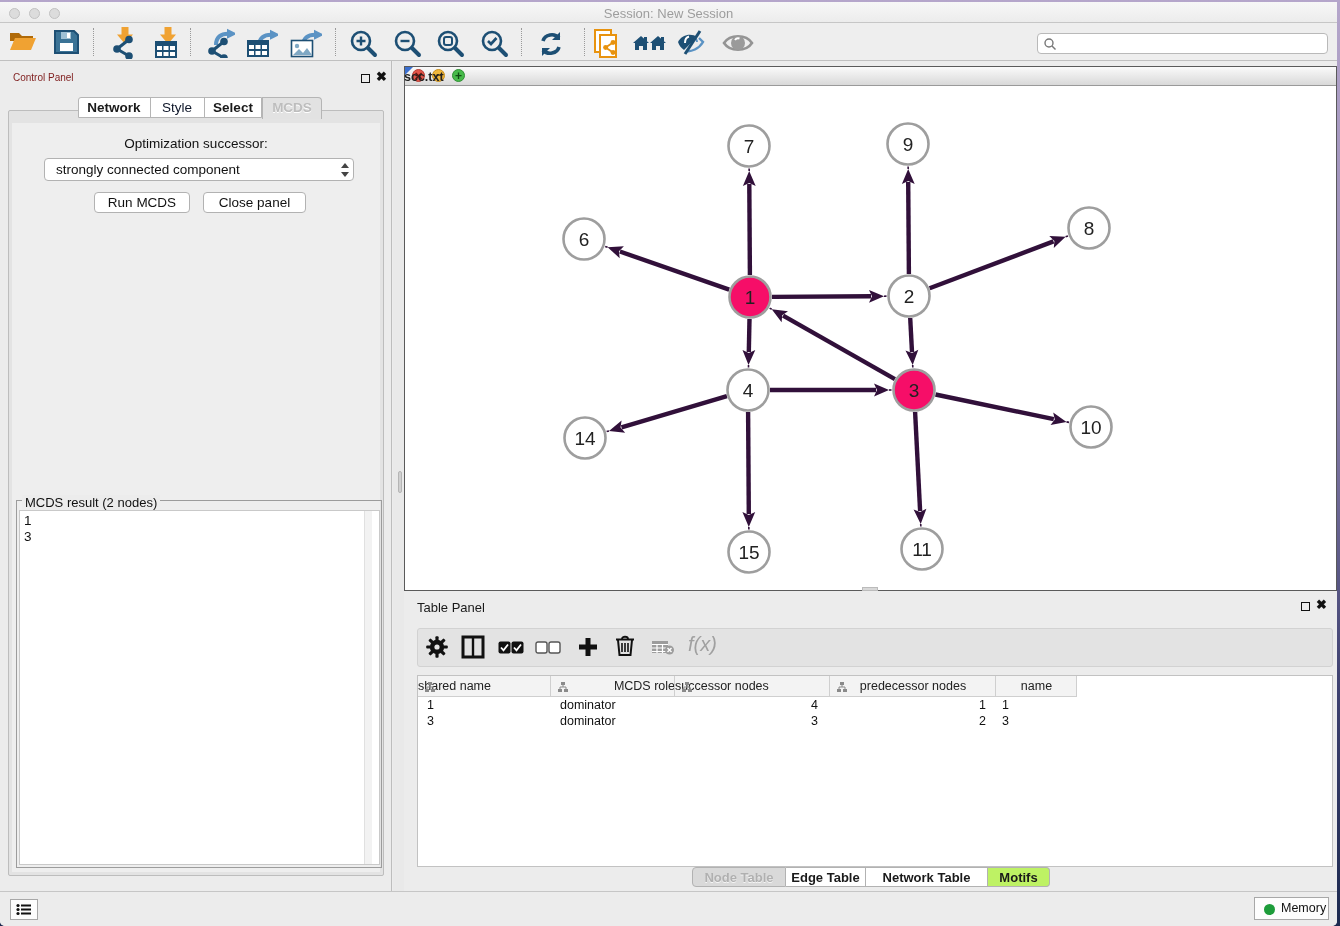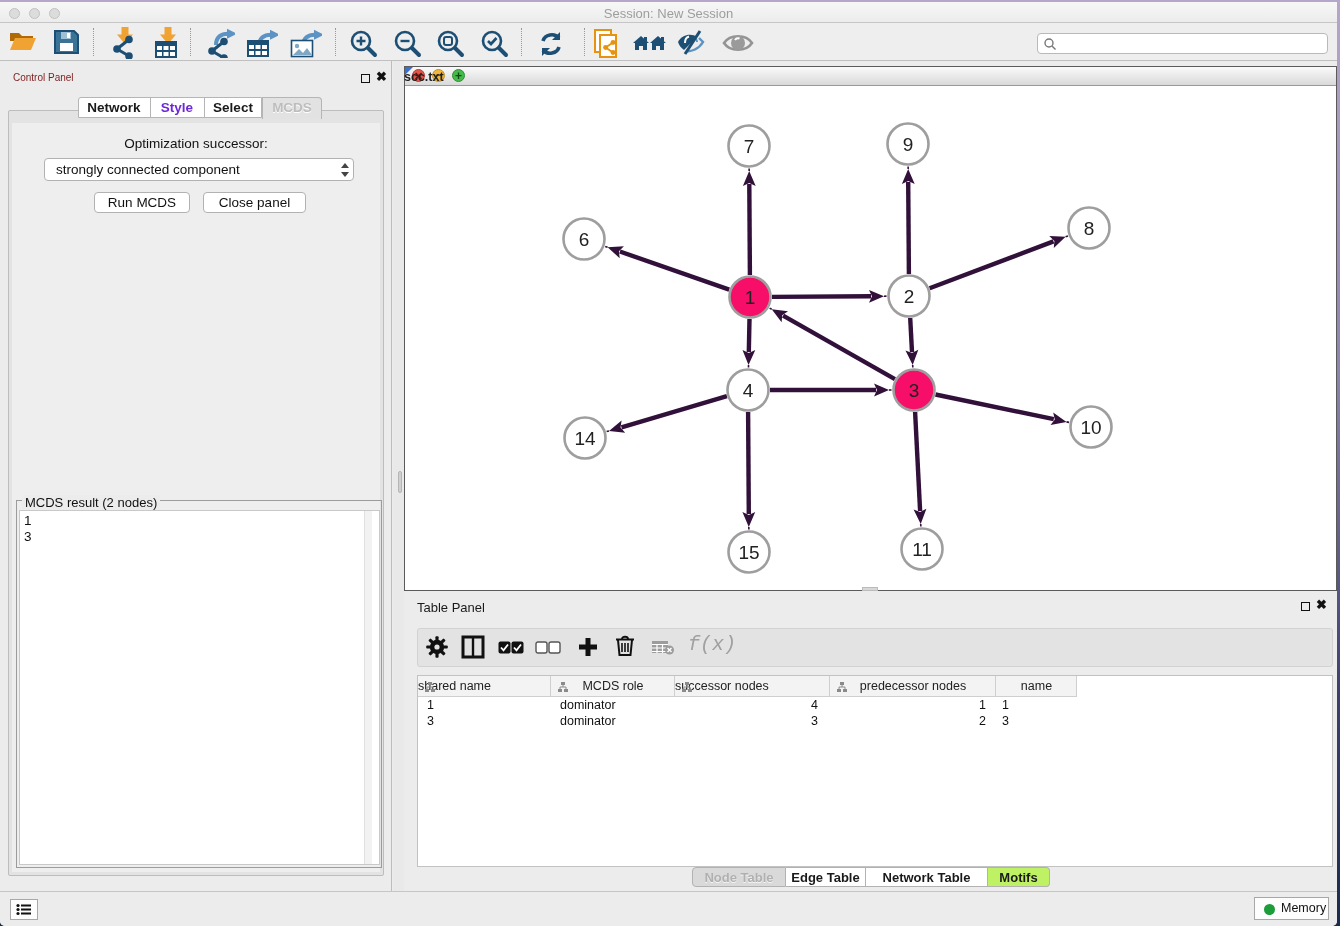--- a/index.html
+++ b/index.html
@@ -160,21 +160,21 @@
 <div class="abs" style="left:0;top:61px;width:392px;height:830px;background:#ececec;border-right:1px solid #bdbdbd"></div>
 <div class="abs" style="left:13px;top:72px;font-size:10px;color:#7f1d1d">Control Panel</div>
 <div class="abs" style="left:361px;top:74px;width:9px;height:9px;border:1.5px solid #111"></div>
 <div class="abs" style="left:376px;top:69px;font-size:13px;font-weight:bold;color:#111">✖</div>
 <div class="abs" style="left:8px;top:110px;width:376px;height:766px;background:#e3e3e3;border:1px solid #bdbdbd;border-radius:2px"></div>
 <div class="abs" style="left:78px;top:97px;width:184px;height:21px;background:#fff;border:1px solid #b5b5b5;border-radius:3px 0 0 0"></div>
 <div class="abs" style="left:150px;top:97px;width:0;height:21px;border-left:1px solid #b5b5b5"></div>
 <div class="abs" style="left:204px;top:97px;width:0;height:21px;border-left:1px solid #b5b5b5"></div>
 <div class="abs" style="left:262px;top:97px;width:60px;height:22px;background:#e2e2e2;border:1px solid #b5b5b5;border-bottom:none;border-radius:0 4px 0 0"></div>
 <div class="abs" style="left:78px;top:100px;width:72px;text-align:center;font-size:13.5px;font-weight:bold;color:#1a1a1a">Network</div>
-<div class="abs" style="left:150px;top:100px;width:54px;text-align:center;font-size:13.5px;font-weight:bold;color:#6d28d9">Style</div>
+<div class="abs" style="left:150px;top:100px;width:54px;text-align:center;font-size:13.5px;font-weight:normal;color:#0f172a">Style</div>
 <div class="abs" style="left:204px;top:100px;width:58px;text-align:center;font-size:13.5px;font-weight:bold;color:#1a1a1a">Select</div>
 <div class="abs" style="left:262px;top:100px;width:60px;text-align:center;font-size:13.5px;font-weight:bold;color:#bdbdbd;text-shadow:0 1px 0 #fff">MCDS</div>
 <div class="abs" style="left:12px;top:123px;width:368px;height:749px;background:#eeeeee"></div>
 <div class="abs" style="left:12px;top:136px;width:368px;text-align:center;font-size:13.5px;color:#111">Optimization successor:</div>
 <div class="abs" style="left:44px;top:158px;width:310px;height:23px;background:#fff;border:1px solid #b2b2b2;border-radius:4px"></div>
 <div class="abs" style="left:56px;top:162px;font-size:13.5px;color:#111">strongly connected component</div>
 <svg class="abs" width="10" height="14" style="left:340px;top:163px" viewBox="0 0 10 14">
     <path d="M5 0 L9 5 H1 Z" fill="#444"></path>
     <path d="M5 14 L1 9 H9 Z" fill="#444"></path>
   </svg>
@@ -310,33 +310,33 @@
       <path d="M7 4 C7 1 13 1 13 4" fill="none" stroke="#111" stroke-width="1.8"></path>
       <path d="M7 8 v9 M10 8 v9 M13 8 v9" stroke="#111" stroke-width="1.6"></path>
     </svg></div>
 <div class="abs" style="left:651px;top:639px"><svg width="24" height="16" viewBox="0 0 24 16">
       <rect x="1" y="2" width="16" height="12" fill="#9c9c9c"></rect>
       <path d="M1 5.5 h16 M1 9 h16 M1 12.5 h16 M6 5 v9 M11.5 5 v9" stroke="#fff" stroke-width="1.2"></path>
       <circle cx="18.5" cy="11" r="4.5" fill="#9c9c9c"></circle>
       <path d="M16.5 9 l4 4 M20.5 9 l-4 4" stroke="#fff" stroke-width="1.4"></path>
     </svg></div>
 <div class="abs" style="left:688px;top:633px">
-    <div style="font-family:Liberation Mono, monospace;font-style:italic;font-size:20px;color:#a0a0a0">f(x)</div>
+    <div style="font-family:Liberation Sans, sans-serif;font-style:italic;font-size:20px;color:#a0a0a0">f(x)</div>
   </div>
 
 <div class="abs" style="left:417px;top:675px;width:916px;height:192px;background:#fff;border:1px solid #c2c2c2"></div>
 <div class="abs" style="left:418px;top:676px;width:659px;height:21px;background:#f3f3f3;border-bottom:1px solid #cfcfcf"></div>
 
 <div class="abs" style="left:418px;top:676px;width:133px;height:21px;font-size:12.5px;color:#222;text-align:left;line-height:20px"><svg width="12" height="12" viewBox="0 0 12 12" style="position:absolute;left:6px;top:5px">
       <rect x="4" y="1" width="4" height="3" fill="#8a8a8a"></rect>
       <rect x="1" y="8" width="4" height="3" fill="#8a8a8a"></rect>
       <rect x="7" y="8" width="4" height="3" fill="#8a8a8a"></rect>
       <path d="M6 4 v2 M3 8 V6 H9 v2" stroke="#8a8a8a" fill="none"></path>
     </svg>shared name<div style="position:absolute;right:0;top:0;height:21px;border-right:1px solid #cfcfcf"></div></div>
-<div class="abs" style="left:551px;top:676px;width:124px;height:21px;font-size:12.5px;color:#222;text-align:center;line-height:20px"><svg width="12" height="12" viewBox="0 0 12 12" style="position:absolute;left:6px;top:5px">
+<div class="abs" style="left:551px;top:676px;width:124px;height:21px;font-size:12.5px;color:#222;text-align:right;line-height:20px"><svg width="12" height="12" viewBox="0 0 12 12" style="position:absolute;left:6px;top:5px">
       <rect x="4" y="1" width="4" height="3" fill="#8a8a8a"></rect>
       <rect x="1" y="8" width="4" height="3" fill="#8a8a8a"></rect>
       <rect x="7" y="8" width="4" height="3" fill="#8a8a8a"></rect>
       <path d="M6 4 v2 M3 8 V6 H9 v2" stroke="#8a8a8a" fill="none"></path>
     </svg>MCDS role<div style="position:absolute;right:0;top:0;height:21px;border-right:1px solid #cfcfcf"></div></div>
 <div class="abs" style="left:675px;top:676px;width:155px;height:21px;font-size:12.5px;color:#222;line-height:20px"><svg width="12" height="12" viewBox="0 0 12 12" style="position:absolute;left:6px;top:5px">
       <rect x="4" y="1" width="4" height="3" fill="#8a8a8a"></rect>
       <rect x="1" y="8" width="4" height="3" fill="#8a8a8a"></rect>
       <rect x="7" y="8" width="4" height="3" fill="#8a8a8a"></rect>
       <path d="M6 4 v2 M3 8 V6 H9 v2" stroke="#8a8a8a" fill="none"></path>

